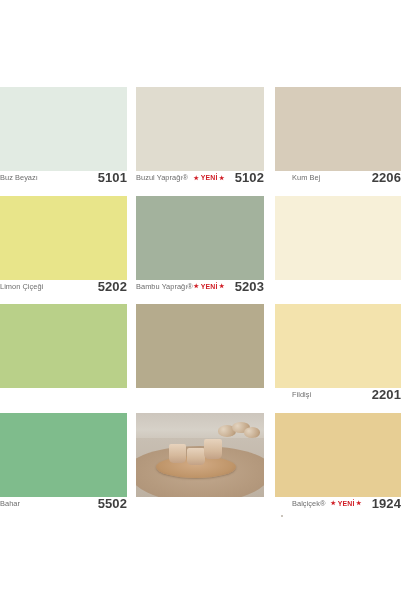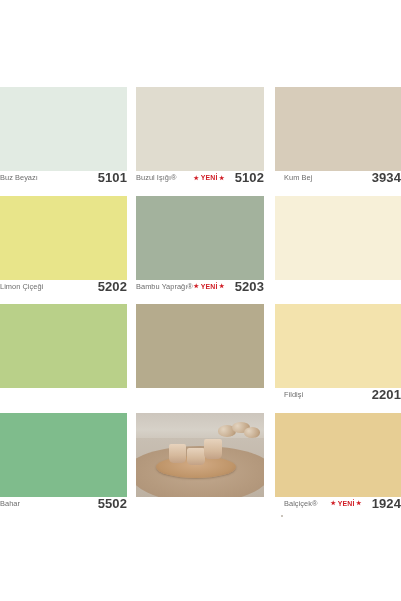--- a/index.html
+++ b/index.html
@@ -80,21 +80,21 @@
     position: absolute;
     left: 0;
     right: 4px;
     bottom: 8px;
     height: 14px;
     display: flex;
     align-items: center;
     white-space: nowrap;
   }
   .cell.col2 .caption { left: 5px; right: 6px; }
-  .cell.col3 .caption { left: 14px; right: 0; }
+  .cell.col3 .caption { left: 22px; right: 0; }
 
   .cap-name {
     font-size: 7.4px;
     color: #6c6c6c;
     letter-spacing: 0.05px;
     font-weight: 400;
   }
   .cap-spacer { flex: 1 1 auto; }
 
   .cap-new {
@@ -184,37 +184,37 @@
       <div class="caption">
         <span class="cap-name">Buz Beyazı</span>
         <span class="cap-spacer"></span>
         <span class="cap-code">5101</span>
       </div>
     </div>
 
     <div class="cell col2">
       <div class="chip" style="background-color: rgb(224, 220, 207);"></div>
       <div class="caption">
-        <span class="cap-name">Buzul Işığı®</span>
+        <span class="cap-name">Buzul Yaprağı®</span>
         <span class="cap-spacer"></span>
         <span class="cap-new">
           <span class="star">★</span>
           <span>YENİ</span>
           <span class="star">★</span>
         </span>
         <span class="cap-code">5102</span>
       </div>
     </div>
 
     <div class="cell col3">
       <div class="chip" style="background-color: rgb(215, 204, 186);"></div>
       <div class="caption">
         <span class="cap-name">Kum Bej</span>
         <span class="cap-spacer"></span>
-        <span class="cap-code">3934</span>
+        <span class="cap-code">2206</span>
       </div>
     </div>
 
     <div class="cell col1">
       <div class="chip" style="background-color: rgb(232, 229, 138);"></div>
       <div class="caption">
         <span class="cap-name">Limon Çiçeği</span>
         <span class="cap-spacer"></span>
         <span class="cap-code">5202</span>
       </div>

